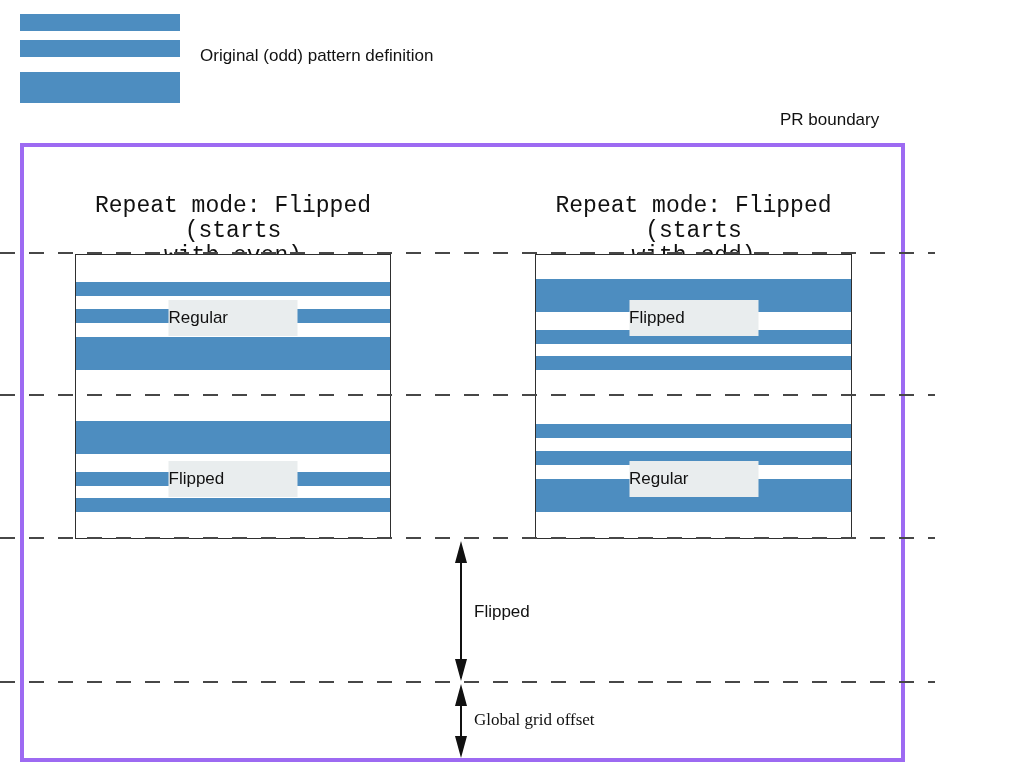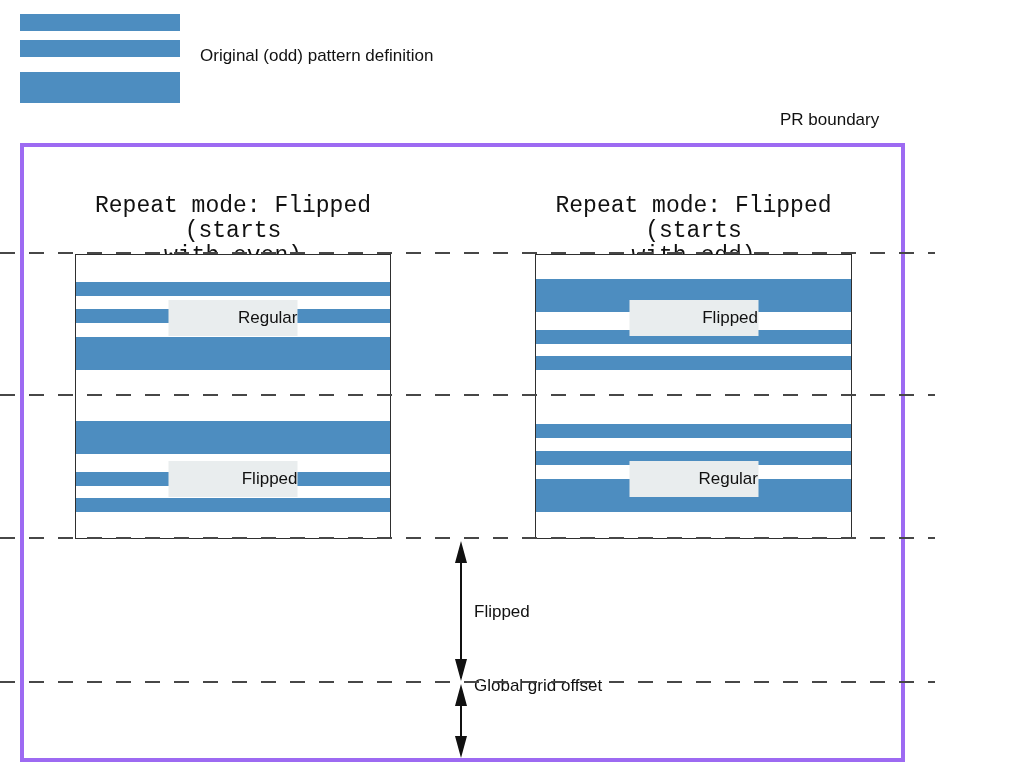--- a/index.html
+++ b/index.html
@@ -38,39 +38,39 @@
   }
   .pattern-box{
     position:absolute; left:0; right:0; top:62px; bottom:0;
     border:1px solid var(--box-border); background:#fff; box-sizing:border-box;
   }
   .stripes{position:absolute; left:0; right:0; top:0; bottom:0; overflow:hidden;}
   .stripe{position:absolute; left:0; right:0; background:var(--blue);}
   .pattern-label{
     position:absolute; left:50%; transform:translateX(-50%);
     width:129px; height:36px; background:var(--label-bg);
-    font-size:17px; line-height:36px; text-align:right; z-index:4;
+    font-size:17px; line-height:36px; text-align:left; z-index:4;
   }
   .pattern-label.s0{top:45px;}
   .pattern-label.s1{top:206px;}
 
   
   .arrow-line{position:absolute; width:1.5px; background:#111; z-index:6;}
   .ah{position:absolute; width:0; height:0; z-index:6;
       border-left:6.5px solid transparent; border-right:6.5px solid transparent;}
   .ah.up{border-bottom:22px solid #111;}
   .ah.down{border-top:22px solid #111;}
   .period-line{left:460.2px; top:546px; height:132px;}
   .period-up{left:454.5px; top:541px;}
   .period-down{left:454.5px; top:659px;}
   .ggo-line{left:460.2px; top:689px; height:63px;}
   .ggo-up{left:454.5px; top:684px;}
   .ggo-down{left:454.5px; top:736px;}
   .period-label{left:474px; top:602px;}
-  .ggo-label{left:474px; top:676px;}
+  .ggo-label{left:474px; top:710px;font-family:Liberation Serif, serif;}
 </style>
 </head>
 <body>
 
 <div class="canvas">
 
   <div id="legend-bars">
       <div class="legend-bar" style="left: 20px; top: 14px; width: 160px; height: 17px;"></div>
       <div class="legend-bar" style="left: 20px; top: 40px; width: 160px; height: 17px;"></div>
       <div class="legend-bar" style="left: 20px; top: 72px; width: 160px; height: 31px;"></div>

